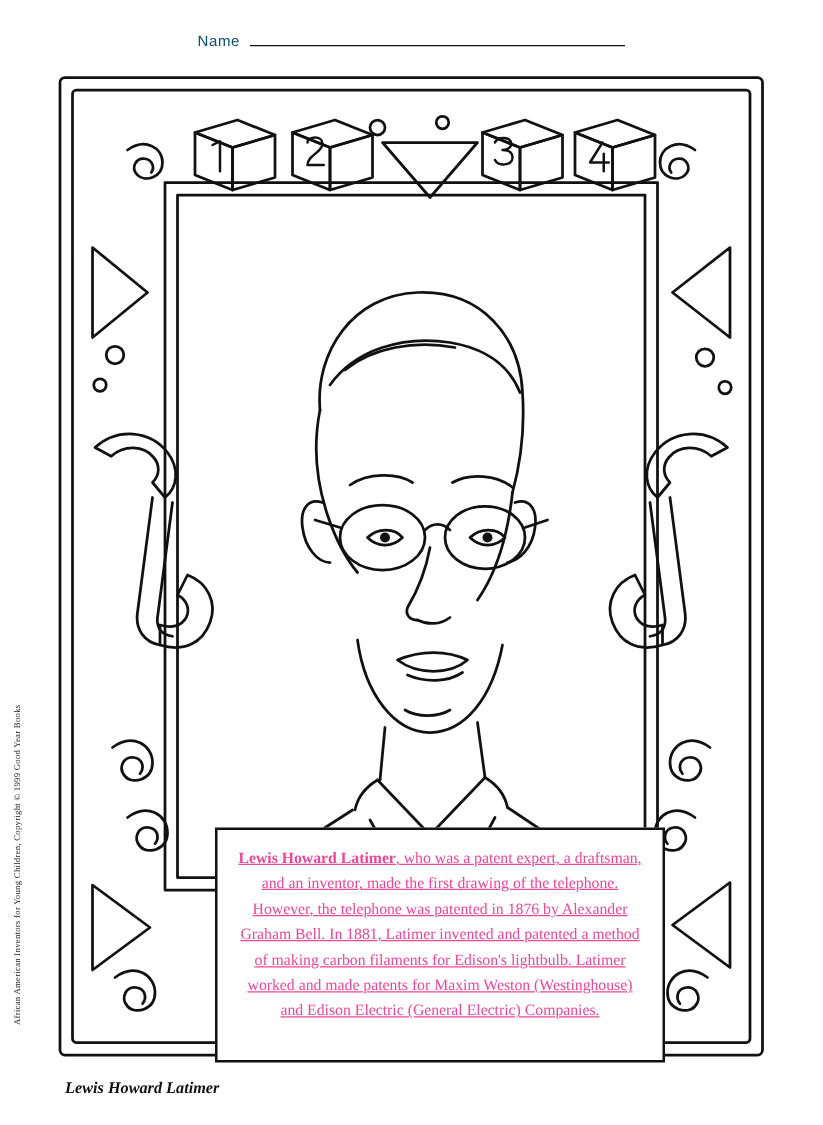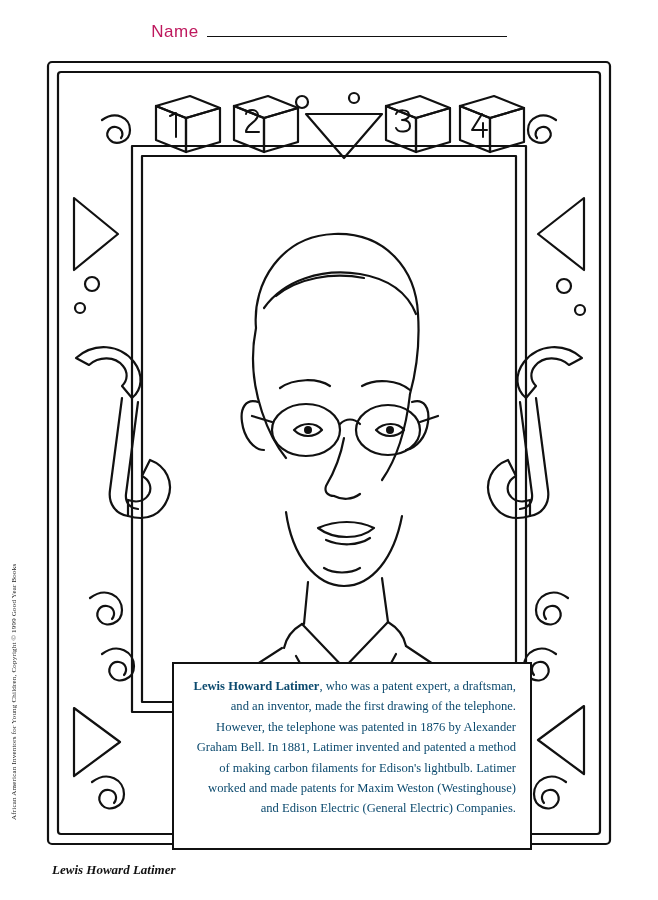--- a/index.html
+++ b/index.html
@@ -21,23 +21,23 @@
     position: absolute;
     top: 22px;
     left: 0;
     width: 658px;
     display: flex;
     justify-content: center;
     align-items: baseline;
     gap: 8px;
   }
   .name-label {
-    font-size: 17px;
+    font-size: 12px;
     letter-spacing: 0.5px;
-    color: #be185d;
+    color: #0c4a6e;
   }
   .name-rule {
     width: 300px;
     border-bottom: 1.6px solid #111;
     height: 14px;
   }
 
   
   .side-credit {
     position: absolute;
@@ -87,23 +87,24 @@
     height: 188px;
     background: #ffffff;
     border: 2px solid #111;
     box-sizing: border-box;
     padding: 12px 14px 10px 14px;
   }
   .blurb p {
     margin: 0;
     font-size: 12.6px;
     line-height: 1.62;
-    color: #0c4a6e;
+    color: #ec4899;
     font-family: "Liberation Serif", serif;
-    text-align: right;
+    text-align: center;
+    text-decoration: underline;
   }
   .blurb .lead {
     font-weight: bold;
   }
 </style>
 </head>
 <body>
 
 <div class="name-row">
   <span class="name-label">Name</span>

